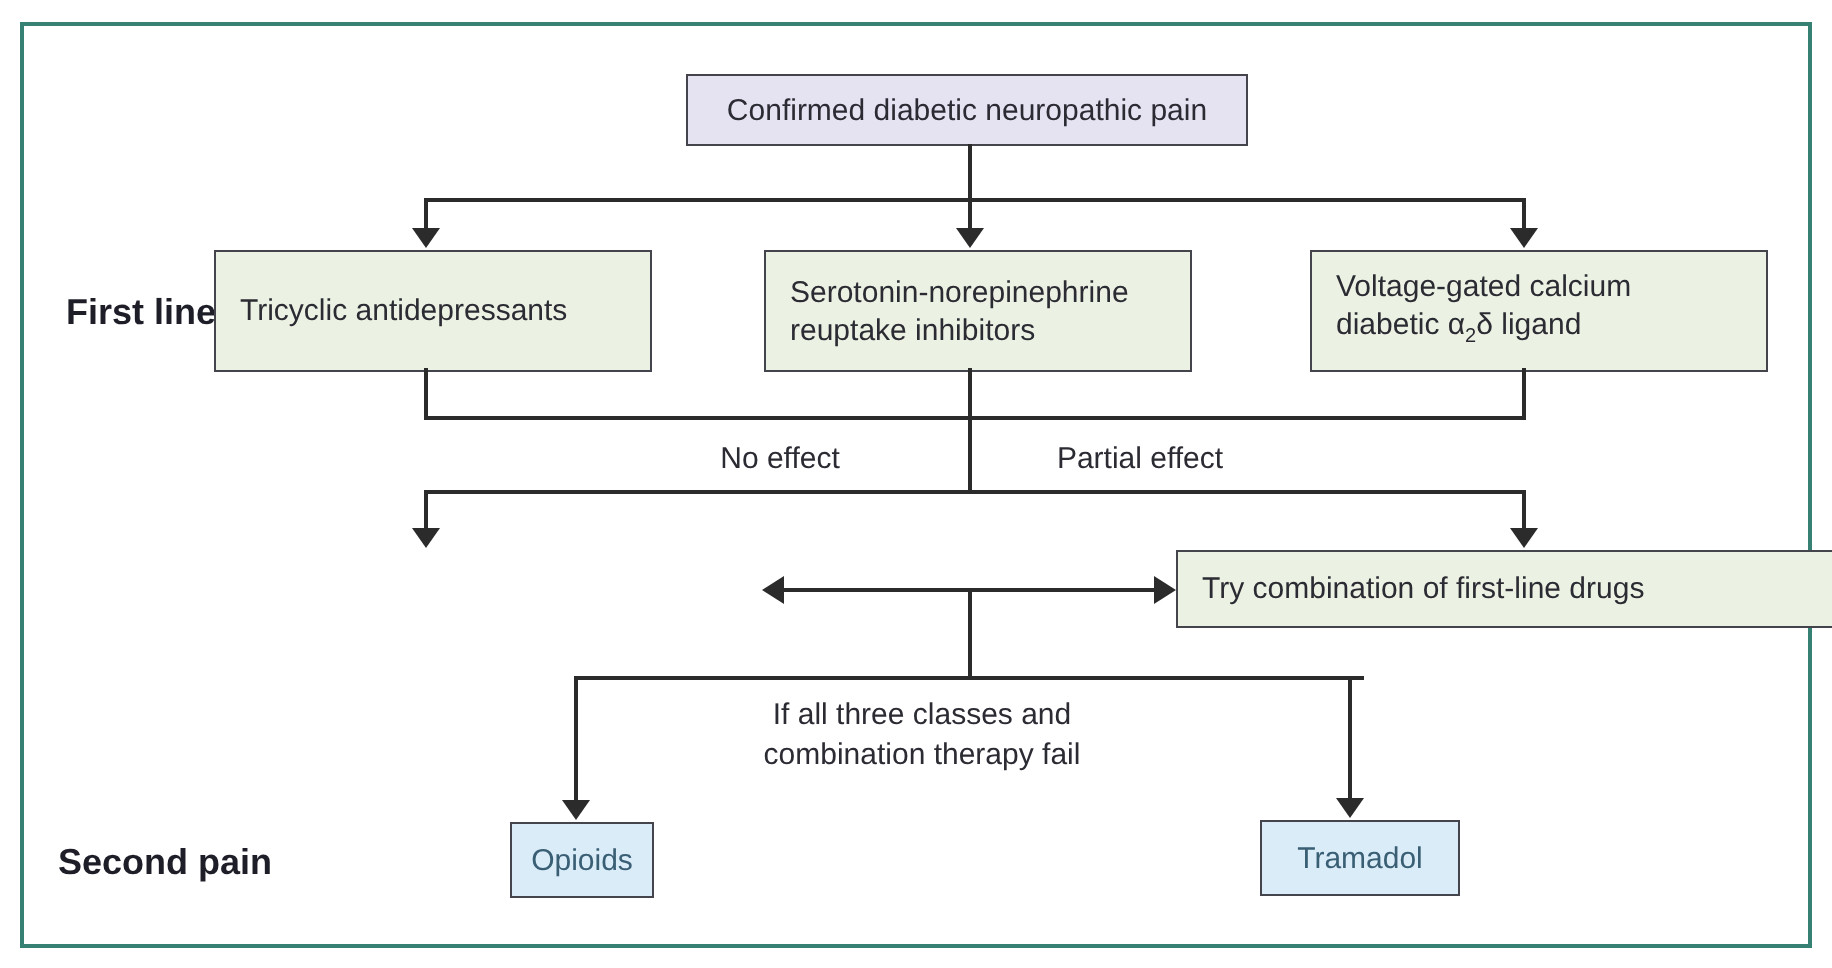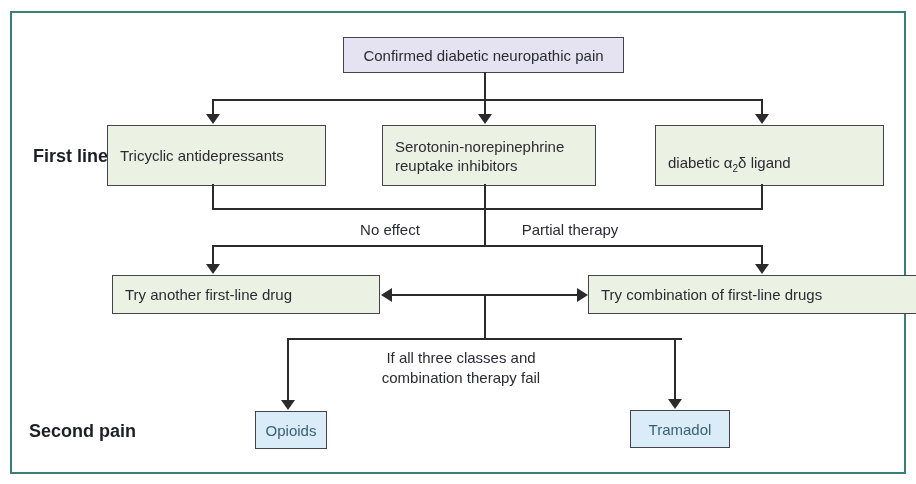--- a/index.html
+++ b/index.html
@@ -64,43 +64,40 @@
 
   <div class="node green leftpad" style="left:382px;top:125px;width:214px;height:61px;align-items:center;">
     <span>
       <span>Serotonin-norepinephrine</span><br>
       <span>reuptake inhibitors</span>
     </span>
   </div>
 
   <div class="node green leftpad" style="left:655px;top:125px;width:229px;height:61px;">
     <span>
-      <br>
+      <span>Voltage-gated calcium</span><br>
       <span>diabetic α</span><sub>2</sub><span>δ ligand</span>
     </span>
   </div>
 
   <div class="vline" style="left:212px;top:184px;height:26px;"></div>
   <div class="vline" style="left:484px;top:184px;height:26px;"></div>
   <div class="vline" style="left:761px;top:184px;height:26px;"></div>
   <div class="hline" style="left:212px;top:208px;width:551px;"></div>
   <div class="vline" style="left:484px;top:208px;height:39px;"></div>
 
   <div class="lbl" style="left:340px;top:221px;width:100px;">No effect</div>
-  <div class="lbl" style="left:510px;top:221px;width:120px;">Partial therapy</div>
+  <div class="lbl" style="left:510px;top:221px;width:120px;">Partial effect</div>
 
   <div class="hline" style="left:212px;top:245px;width:551px;"></div>
   <div class="vline" style="left:212px;top:246px;height:20px;"></div>
   <div class="arrow-down" style="left:206px;top:264px;"></div>
   <div class="vline" style="left:761px;top:246px;height:20px;"></div>
   <div class="arrow-down" style="left:755px;top:264px;"></div>
 
-  <div class="node green leftpad" style="left:112px;top:275px;width:268px;height:39px;">
-    <span>Try another first-line drug</span>
-  </div>
   <div class="node green leftpad" style="left:588px;top:275px;width:340px;height:39px;">
     <span>Try combination of first-line drugs</span>
   </div>
 
   <div class="hline" style="left:390px;top:294px;width:188px;"></div>
   <div class="arrow-left" style="left:381px;top:288px;"></div>
   <div class="arrow-right" style="left:577px;top:288px;"></div>
 
   <div class="vline" style="left:484px;top:294px;height:46px;"></div>
   <div class="hline" style="left:287px;top:338px;width:395px;"></div>

